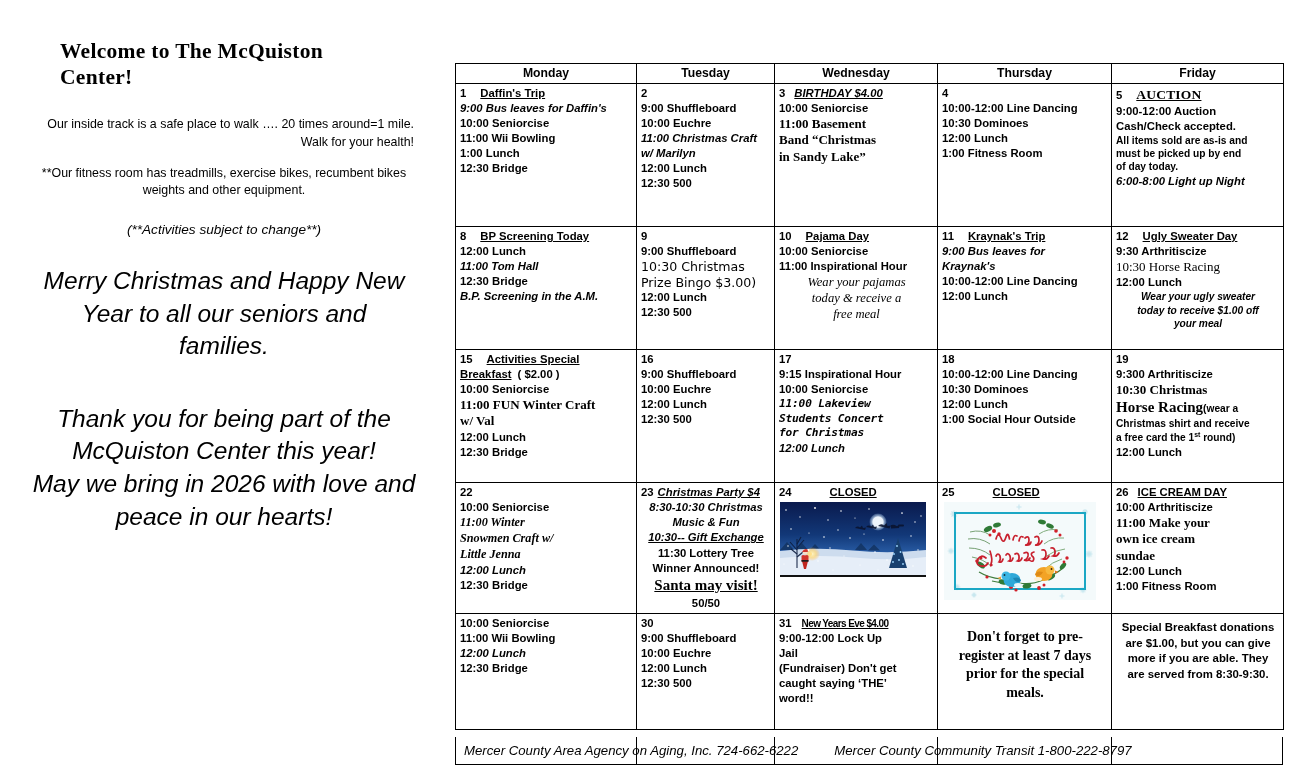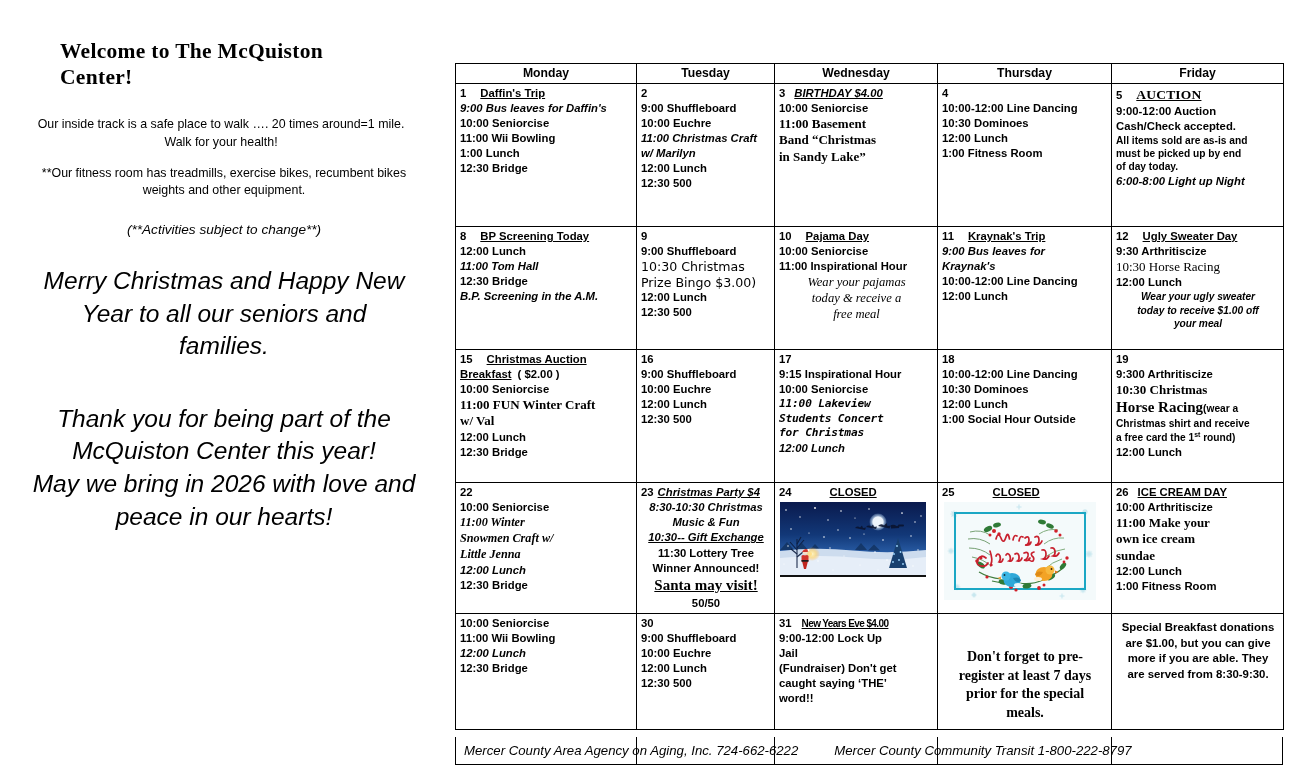--- a/index.html
+++ b/index.html
@@ -36,21 +36,21 @@
     letter-spacing: 0.3px;
     margin: 0 34px 0 34px;
   }
 
   .intro-block {
     margin-top: 26px;
     font-size: 12.4px;
     line-height: 1.42;
   }
   .intro-line-1 {
-    text-align: center;
+    text-align: right;
     margin: 0 8px 0 2px;
   }
   .intro-line-2 {
     text-align: center;
     margin: 13px 6px 0 6px;
   }
   .intro-line-3 {
     text-align: center;
     font-style: italic;
     font-size: 13.6px;
@@ -411,21 +411,21 @@
       <span class="ev i small center">Wear your ugly sweater</span>
       <span class="ev i small center">today to receive $1.00 off</span>
       <span class="ev i small center">your meal</span>
     </td>
   </tr>
 
   <tr class="week-3">
 
     <td>
       <span class="daynum-row">
-        <span class="daynum">15</span><span class="daytitle">Christmas Auction</span>
+        <span class="daynum">15</span><span class="daytitle">Activities Special</span>
       </span>
       <span class="daynum-row">
         <span style="text-decoration:underline;">Breakfast</span><span style="margin-left:6px;">( $2.00 )</span>
       </span>
       <span class="ev">10:00 Seniorcise</span>
       <span class="ev serif">11:00 FUN Winter Craft</span>
       <span class="ev serif">w/ Val</span>
       <span class="ev">12:00 Lunch</span>
       <span class="ev">12:30 Bridge</span>
     </td>
@@ -783,21 +783,21 @@
         <span class="daynum">31</span><span class="daytitle tight">New Years Eve $4.00</span>
       </span>
       <span class="ev">9:00-12:00 Lock Up</span>
       <span class="ev">Jail</span>
       <span class="ev">(Fundraiser) Don't get</span>
       <span class="ev">caught saying ‘THE’</span>
       <span class="ev">word!!</span>
     </td>
 
     <td style="vertical-align: top; padding-top:14px;">
-      <span class="ev serif" style="text-align:center; font-size:14px; line-height:1.34; display:block; padding:0 6px;margin-top:20px;">Don't forget to pre-register at least 7 days prior for the special meals.</span>
+      <span class="ev serif" style="text-align:center; font-size:14px; line-height:1.34; display:block; padding:0 6px;">Don't forget to pre-register at least 7 days prior for the special meals.</span>
     </td>
 
     <td style="vertical-align: top; padding-top:6px;">
       <span class="ev" style="text-align:center; font-size:11.4px; line-height:1.38; display:block; padding:0 4px;">Special Breakfast donations are $1.00, but you can give more if you are able. They are served from 8:30-9:30.</span>
     </td>
   </tr>
 
   </tbody>
 </table>
 

